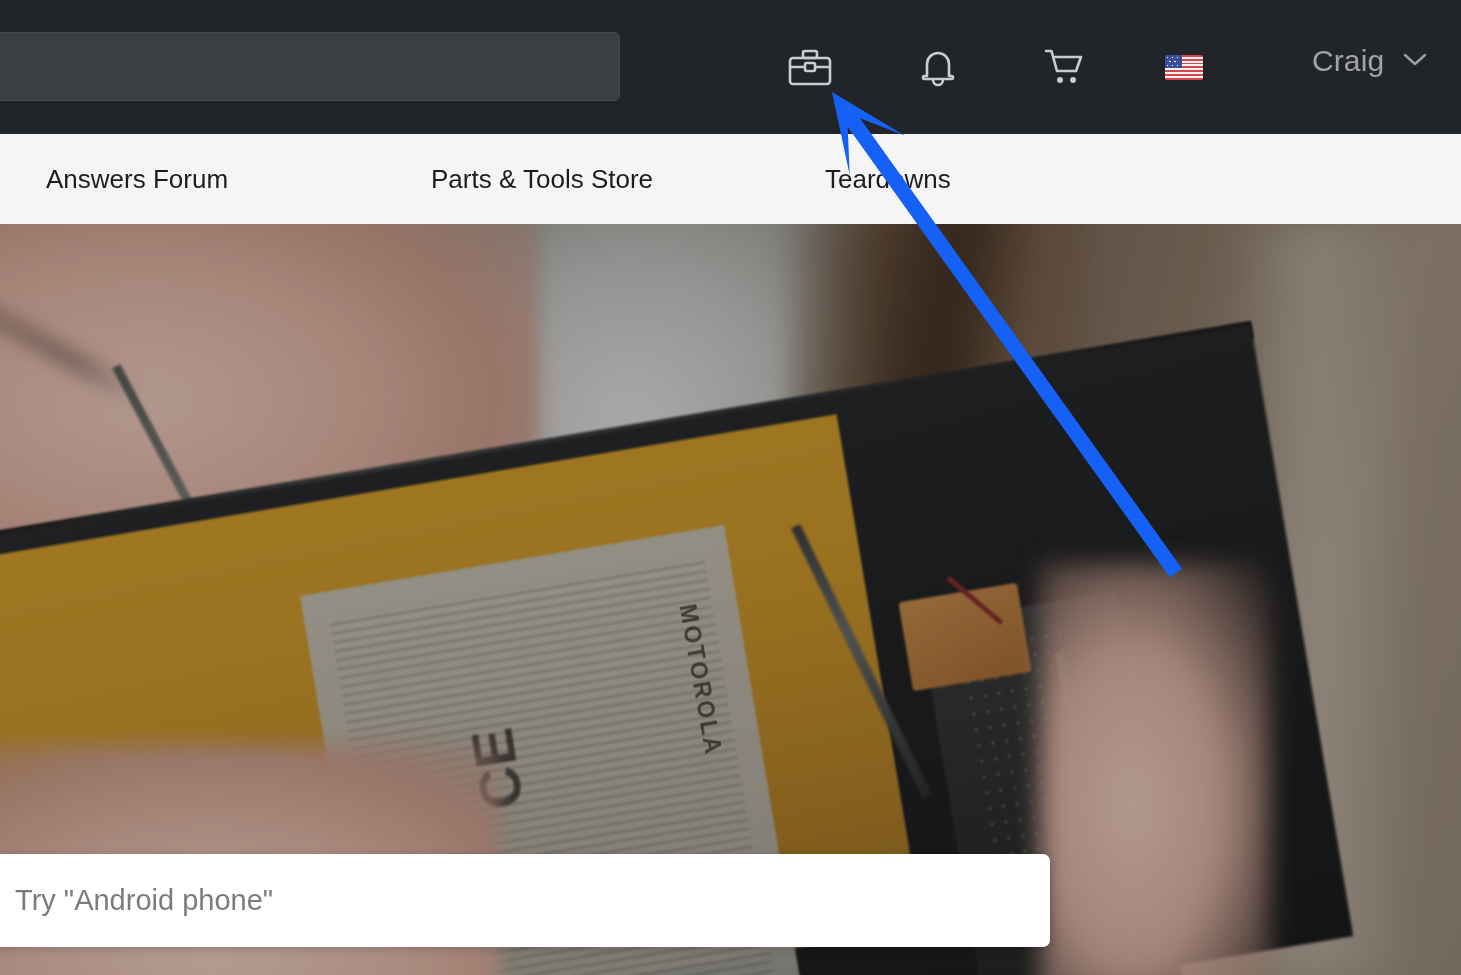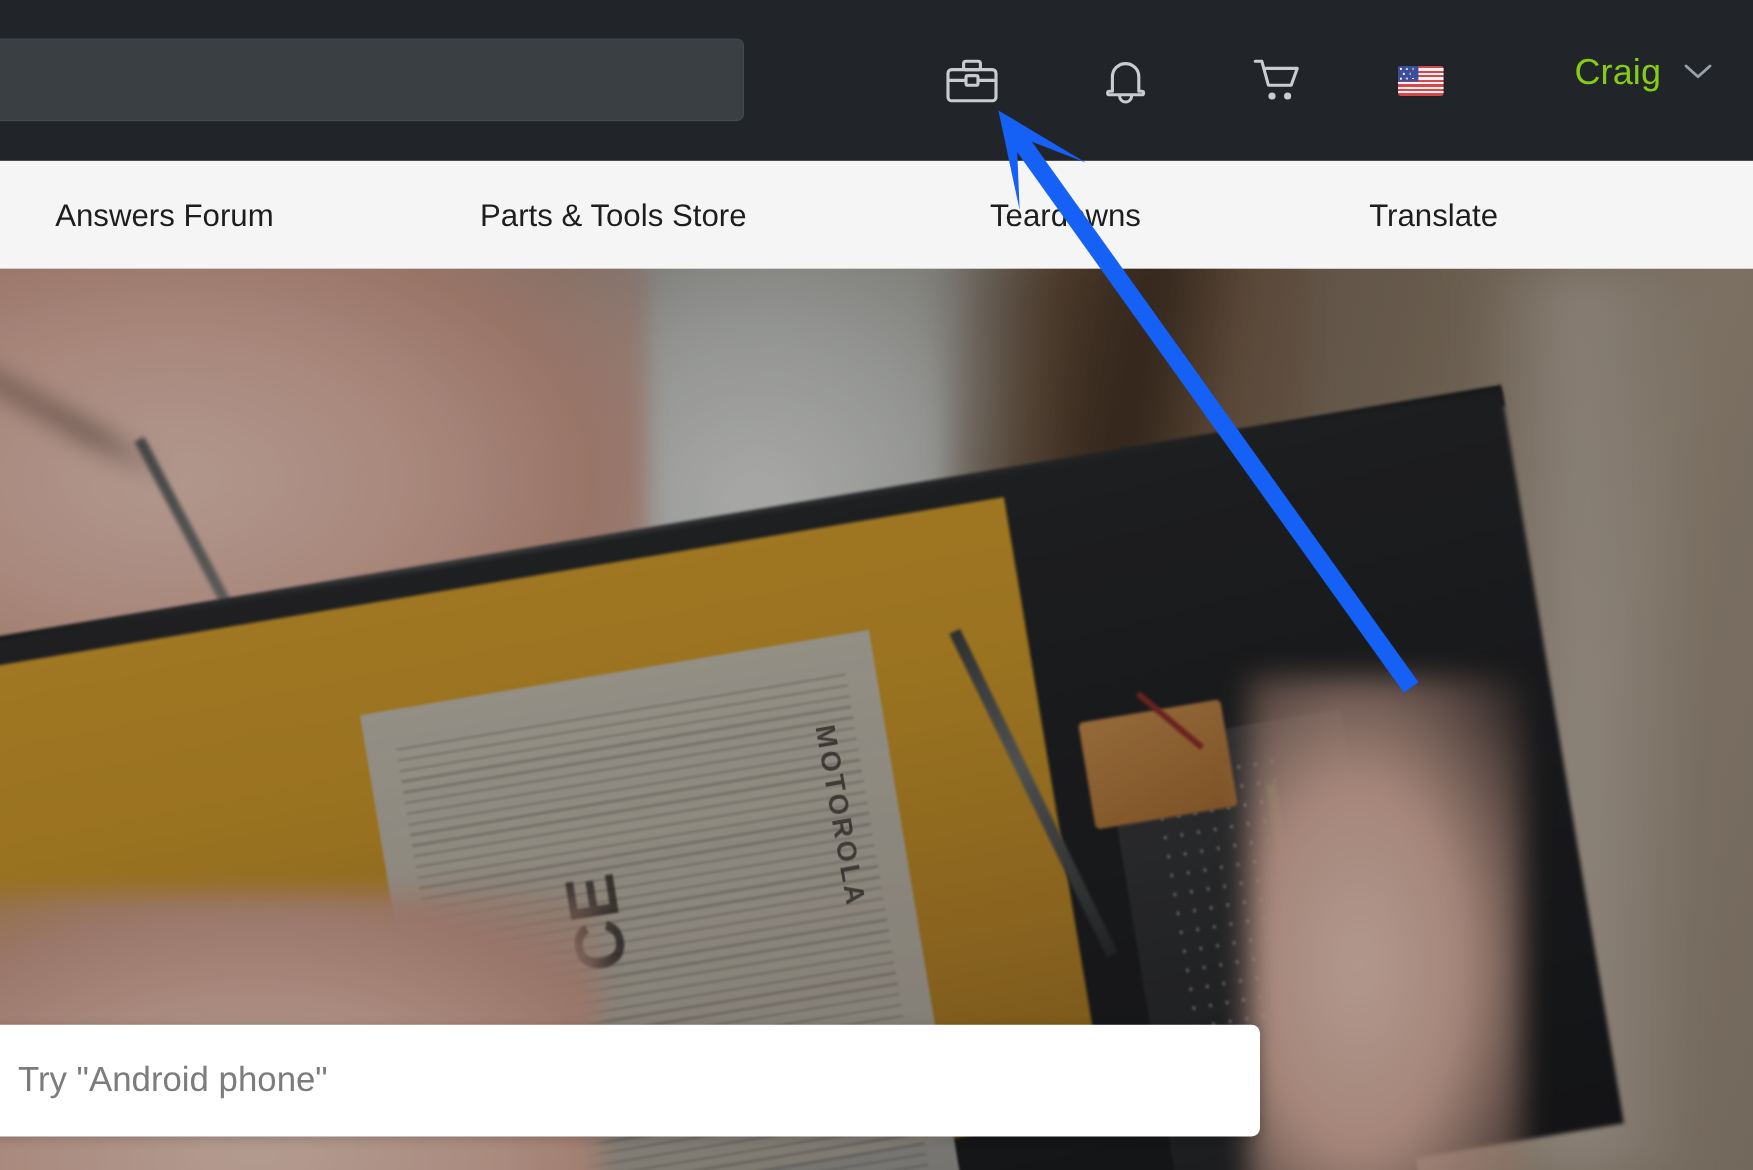--- a/index.html
+++ b/index.html
@@ -80,21 +80,21 @@
       radial-gradient(circle at 7.5px 10.5px, #fff 0.7px, transparent 0.8px),
       radial-gradient(circle at 12.5px 10.5px, #fff 0.7px, transparent 0.8px);
   }
 
   .user-menu {
     position: absolute; left: 1312px; top: 44px;
     display: flex; align-items: center; gap: 18px;
     cursor: pointer;
   }
   .user-name {
-    color: #84cc16;
+    color: #a3a3a3;
     font-size: 30px;
     font-weight: 400;
     letter-spacing: .1px;
   }
   .chev { display: block; }
 
   
   .navbar {
     position: absolute; left: 0; top: 134px;
     width: 1461px; height: 94px;
@@ -104,21 +104,21 @@
   .nav-item {
     position: absolute;
     top: 0; height: 90px;
     display: flex; align-items: center;
     color: #1d1d1f;
     font-size: 26px;
     white-space: nowrap;
     cursor: pointer;
   }
   #nav-0 { left: 46px; }
-  #nav-1 { left: 400px; }
+  #nav-1 { left: 431px; }
   #nav-2 { left: 825px; }
   #nav-3 { left: 1141px; }
 
   
   .hero {
     position: absolute; left: 0; top: 224px;
     width: 1461px; height: 751px;
     overflow: hidden;
     background: #6d6157;
   }
@@ -440,21 +440,20 @@
           <path d="M3 4l10 9 10-9" stroke="#9aa0a6" stroke-width="2.4" stroke-linecap="round" stroke-linejoin="round"></path>
         </svg>
       </span>
     </div>
   </div>
 
   <div class="navbar">
     <div class="nav-item" id="nav-0">Answers Forum</div>
     <div class="nav-item" id="nav-1">Parts &amp; Tools Store</div>
     <div class="nav-item" id="nav-2">Teardowns</div>
-    <div class="nav-item" id="nav-3">Translate</div>
   </div>
 
   <div class="hero">
 
     <div class="hero-photo">
       <div class="layer-room"></div>
       <div class="layer-streaks"></div>
       <div class="layer-shirt"></div>
       <div class="layer-hair"></div>
       <div class="layer-hand-top">

